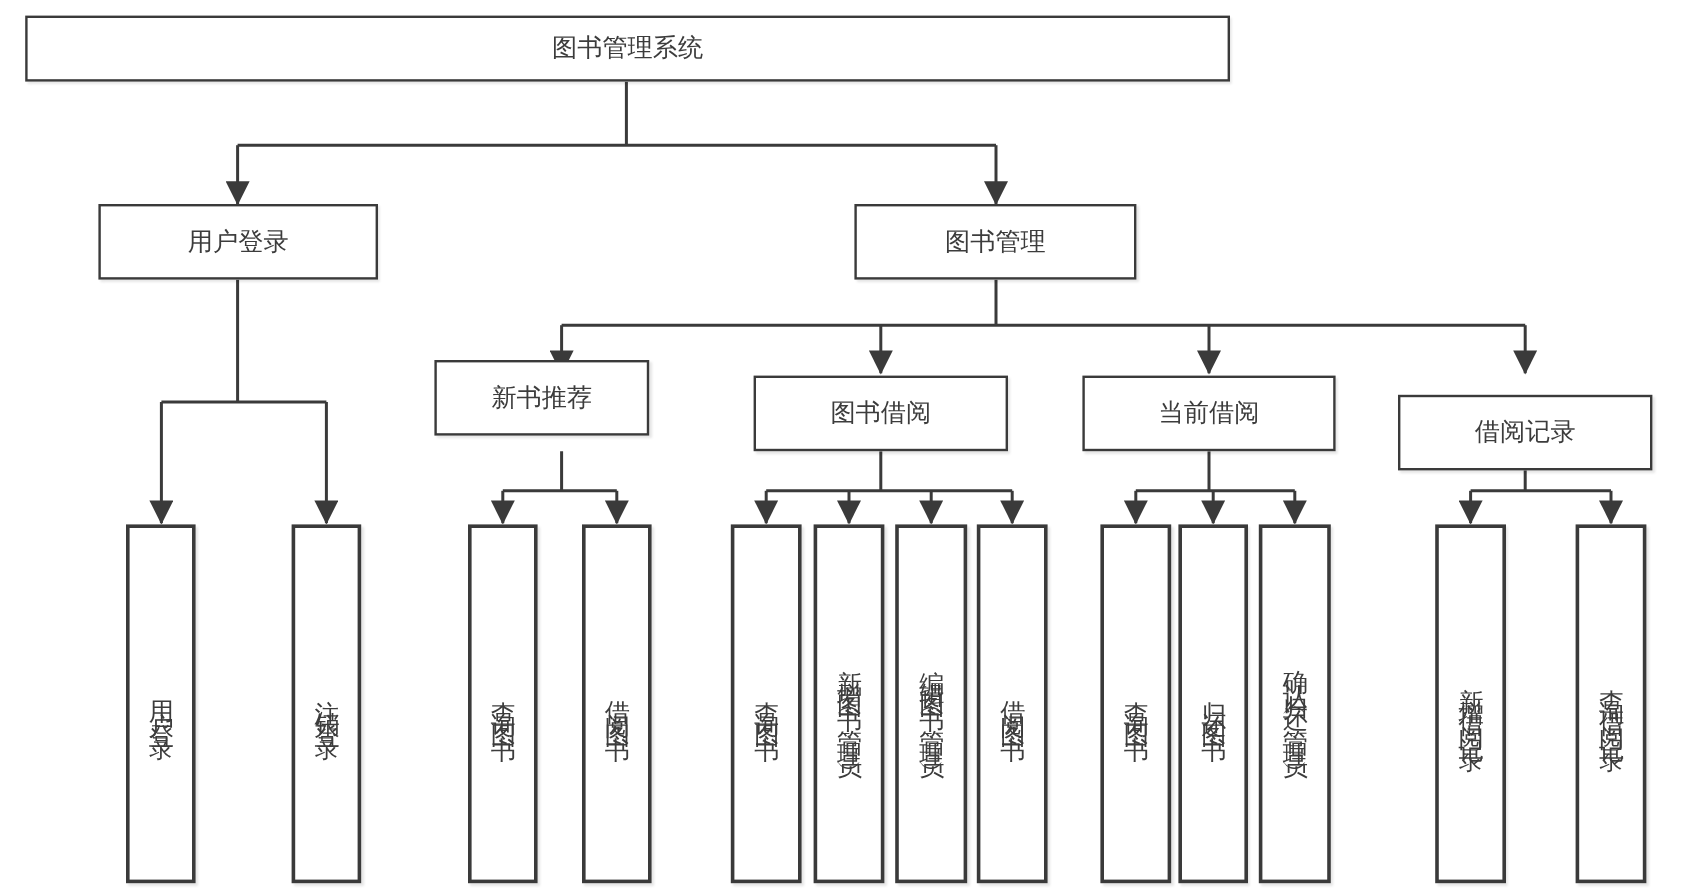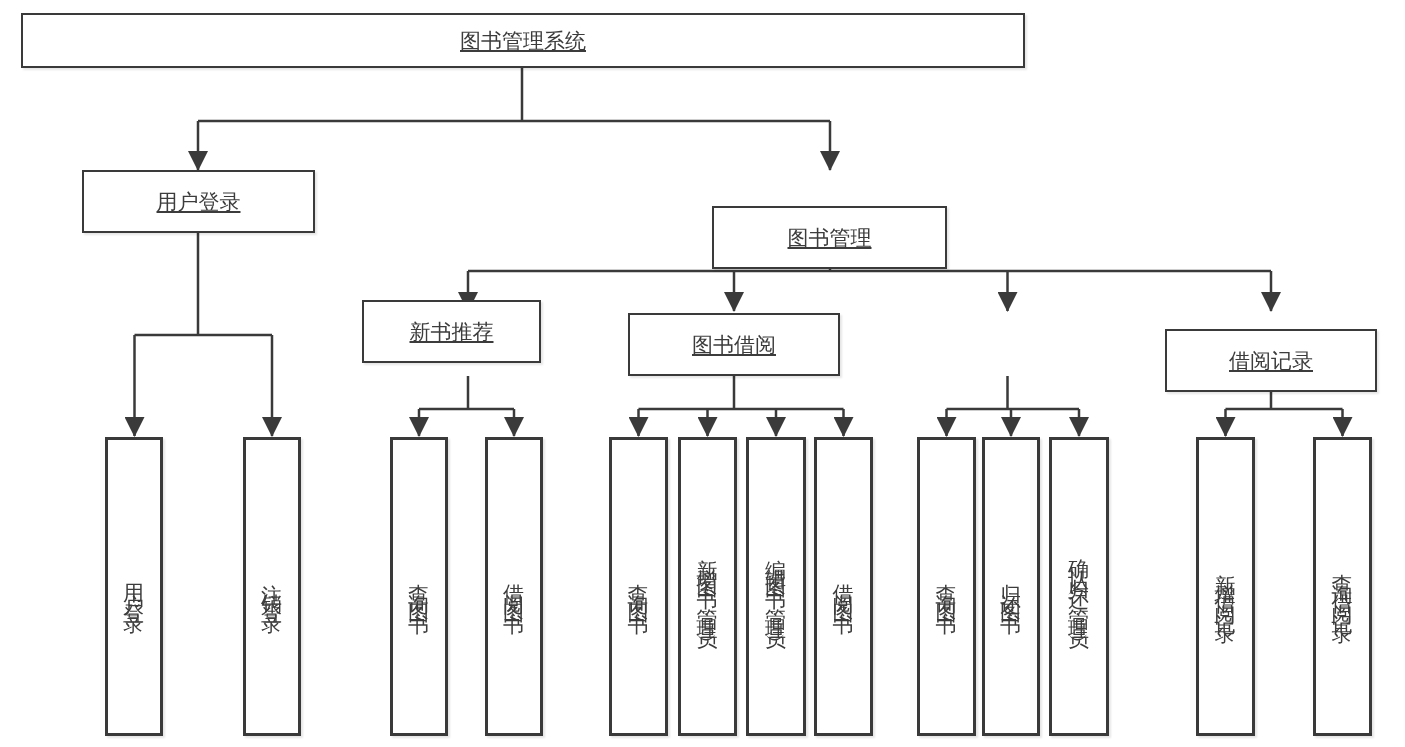--- a/index.html
+++ b/index.html
@@ -7,21 +7,20 @@
   .canvas{
     position:relative;width:1405px;height:747px;background:#fff;
     font-family:"Liberation Sans","DejaVu Sans",sans-serif;color:#3c3c3c;overflow:hidden;
   }
   svg.connectors{position:absolute;left:0;top:0;width:1405px;height:747px;}
   .node{
     position:absolute;display:flex;align-items:center;justify-content:center;
     background:#fff;border:2.5px solid #3a3a3a;box-sizing:border-box;
     font-size:21px;line-height:1.2;box-shadow:2px 2px 2px rgba(0,0,0,.10);
     white-space:nowrap;
-    text-decoration:underline;
   }
   .leaf{
     position:absolute;display:flex;align-items:center;justify-content:center;
     background:#fff;border:3px solid #3a3a3a;box-sizing:border-box;
     box-shadow:2px 2px 2px rgba(0,0,0,.10);
   }
   .vtext{
     writing-mode:vertical-rl;text-orientation:mixed;
     font-size:21px;line-height:1;letter-spacing:10px;
   }
@@ -70,24 +69,25 @@
       <path d="M1011 409 V436" marker-end="url(#arw)"></path>
       <path d="M1079 409 V436" marker-end="url(#arw)"></path>
       <path d="M1225.5 409 V436" marker-end="url(#arw)"></path>
       <path d="M1342.5 409 V436" marker-end="url(#arw)"></path>
     </g>
   </svg>
 
   <div class="node" style="left:21px;top:13px;width:1004px;height:55px;">图书管理系统</div>
 
   <div class="node" style="left:82px;top:170px;width:233px;height:63px;">用户登录</div>
-  <div class="node" style="left:712px;top:170px;width:235px;height:63px;margin-top:36px;">图书管理</div>
+  <div class="node" style="left:712px;top:170px;width:235px;height:63px;">图书管理</div>
 
   <div class="node" style="left:362px;top:300px;width:179px;height:63px;">新书推荐</div>
   <div class="node" style="left:628px;top:313px;width:212px;height:63px;">图书借阅</div>
+  <div class="node" style="left:902px;top:313px;width:211px;height:63px;">当前借阅</div>
   <div class="node" style="left:1165px;top:313px;width:212px;height:63px;margin-top:16px;">借阅记录</div>
 
   <div class="leaf" style="left:105px;top:437px;width:58px;height:299px;">
     <span class="vtext">用户登录</span>
   </div>
   <div class="leaf" style="left:243px;top:437px;width:58px;height:299px;">
     <span class="vtext">注销登录</span>
   </div>
   <div class="leaf" style="left:390px;top:437px;width:58px;height:299px;">
     <span class="vtext">查询图书</span>

